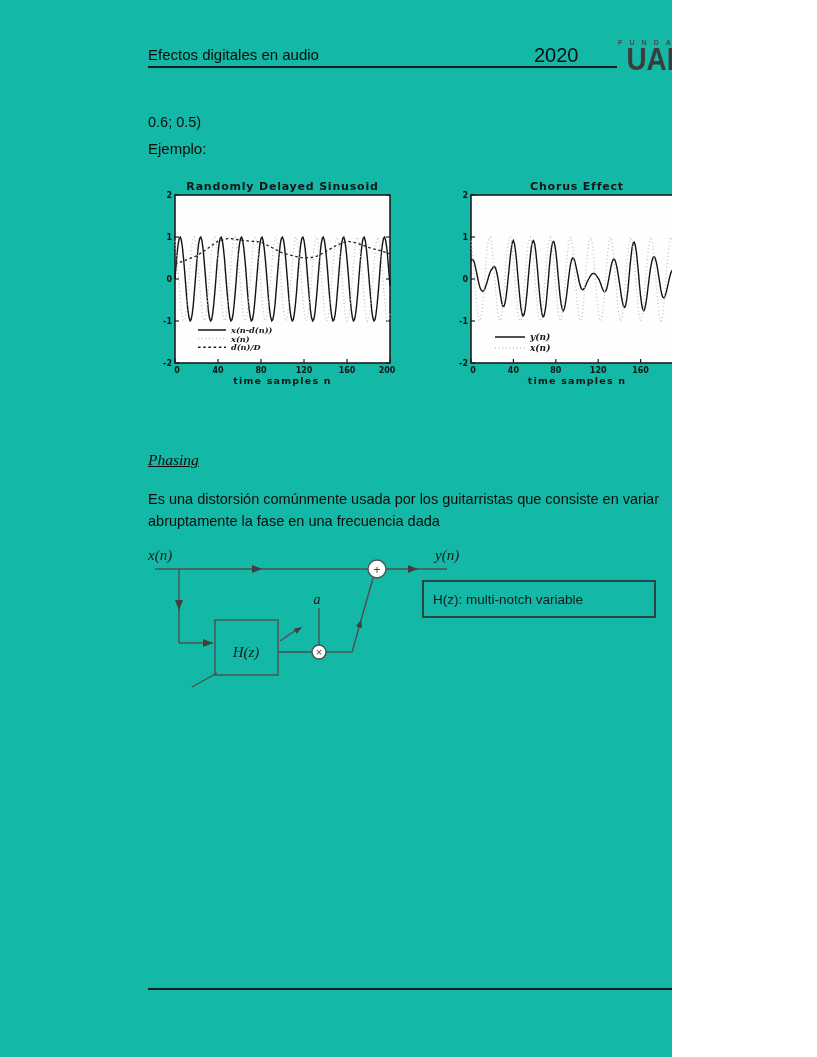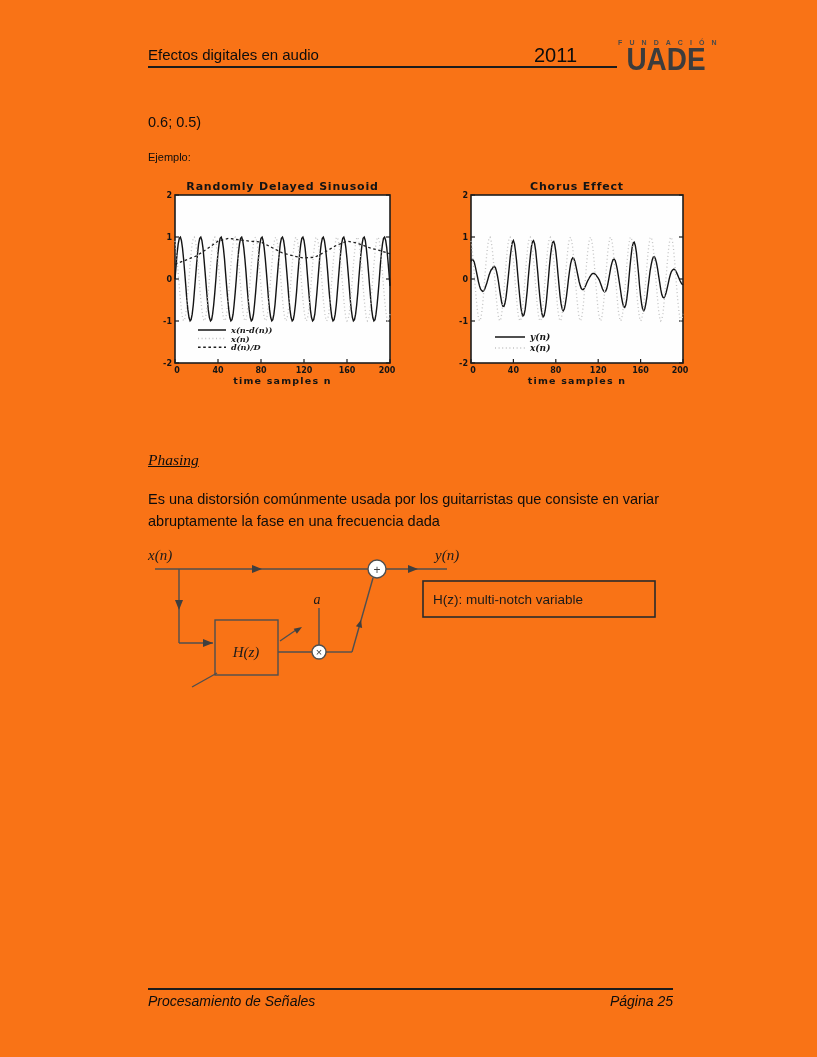--- a/index.html
+++ b/index.html
@@ -1,49 +1,49 @@
 <!DOCTYPE html>
 <html><head>
 <meta charset="utf-8">
 <style>
   html,body{margin:0;padding:0;background:#fff;}
-  .page{position:relative;width:817px;height:1057px;background:#f97316;overflow:hidden;
+  .page{position:relative;width:672px;height:1057px;background:#14b8a6;overflow:hidden;
         font-family:"Liberation Sans",sans-serif;color:#111;}
   
   .hdr-title{position:absolute;left:148px;top:46px;font-size:15px;color:#0d0d0d;}
   .hdr-rule{position:absolute;left:148px;top:66px;width:469px;height:2px;background:#1c1c1c;}
   .hdr-year{position:absolute;left:534px;top:44px;font-size:20px;color:#0d0d0d;}
   .logo{position:absolute;left:618px;top:39px;width:96px;text-align:center;}
   .logo-top{font-size:7px;font-weight:bold;letter-spacing:2.6px;color:#4a4a4a;white-space:nowrap;}
   .logo-main{font-size:31px;font-weight:bold;color:#3c3c3c;line-height:28px;letter-spacing:0px;
              transform:scaleX(0.9);transform-origin:center;}
   
   .para{position:absolute;left:148px;font-size:14.5px;line-height:22px;color:#0d0d0d;white-space:nowrap;}
-  .example{position:absolute;left:148px;top:151px;font-size:11px;color:#0d0d0d;}
+  .example{position:absolute;left:148px;top:140px;font-size:15px;color:#0d0d0d;}
   .caption{position:absolute;left:303px;top:407px;font-family:"Liberation Serif",serif;
            font-weight:bold;font-size:15.5px;color:#0d0d0d;}
   .section-h{position:absolute;left:148px;top:451px;font-family:"Liberation Serif",serif;
              font-style:italic;font-size:15.5px;text-decoration:underline;color:#0d0d0d;}
   
   .chart-svg{position:absolute;top:178px;}
   
   .ftr-rule{position:absolute;left:148px;top:988px;width:525px;height:2px;background:#1c1c1c;}
   .ftr{position:absolute;left:148px;top:993px;width:525px;display:flex;justify-content:space-between;
        font-style:italic;font-size:14px;color:#0d0d0d;}
   .diagram-svg{position:absolute;left:140px;top:540px;}
   svg text{user-select:none;}
 </style>
 </head>
 <body>
 
 <div class="page">
 
   <div class="hdr-title">Efectos digitales en audio</div>
   <div class="hdr-rule"></div>
-  <div class="hdr-year">2011</div>
+  <div class="hdr-year">2020</div>
   <div class="logo">
     <div class="logo-top">F U N D A C I Ó N</div>
     <div class="logo-main">UADE</div>
   </div>
 
   <div class="para" style="top:111px">0.6; 0.5)</div>
   <div class="example">Ejemplo:</div>
 
   <svg id="chart0" class="chart-svg" style="left:160px" width="248" height="208" viewBox="0 0 248 208">
       <rect x="15" y="17" width="215" height="168" fill="#fefefe" stroke="#1d1d1d" stroke-width="1.6"></rect>
@@ -160,18 +160,14 @@
       <text x="295" y="20">y(n)</text>
       <text x="106" y="117" text-anchor="middle">H(z)</text>
       <text x="177" y="64" text-anchor="middle" font-size="14">a</text>
     </g>
     <text x="237" y="33.5" text-anchor="middle" font-family="Liberation Sans, sans-serif" font-size="12" fill="#3f3f3f">+</text>
     <text x="179" y="116" text-anchor="middle" font-family="Liberation Sans, sans-serif" font-size="11" fill="#3f3f3f">×</text>
     <text x="293" y="64" font-family="Liberation Sans, sans-serif" font-size="13.5" fill="#1a1a1a">H(z): multi-notch variable</text>
   </svg>
 
   <div class="ftr-rule"></div>
-  <div class="ftr">
-    <span>Procesamiento de Señales</span>
-    <span>Página 25</span>
-  </div>
 
 </div>
 
 </body></html>

